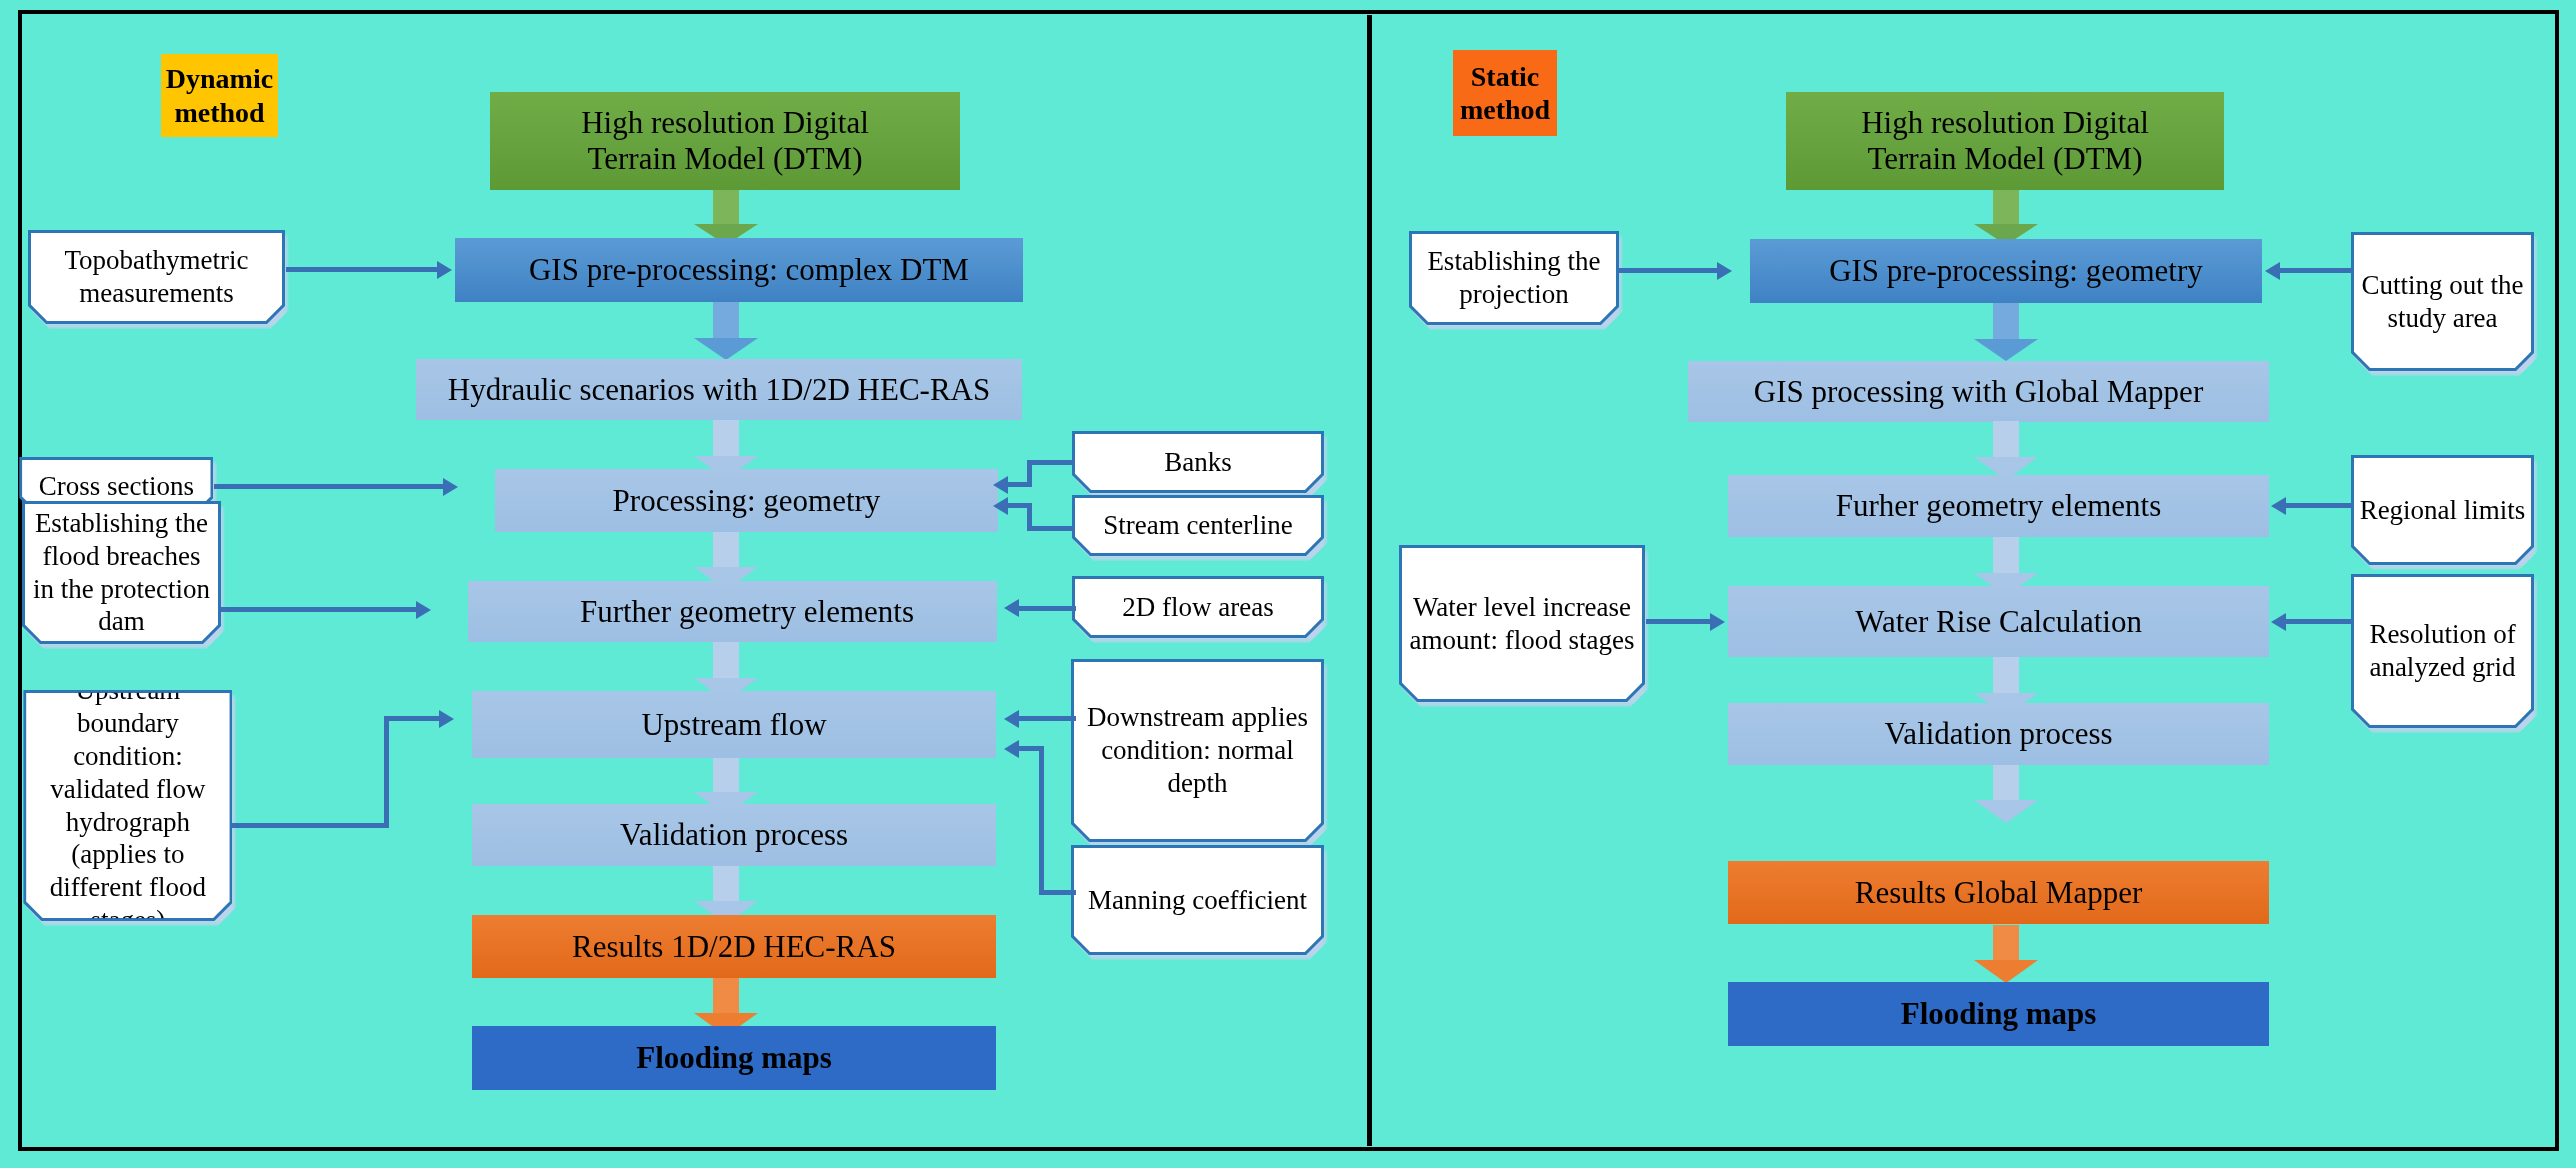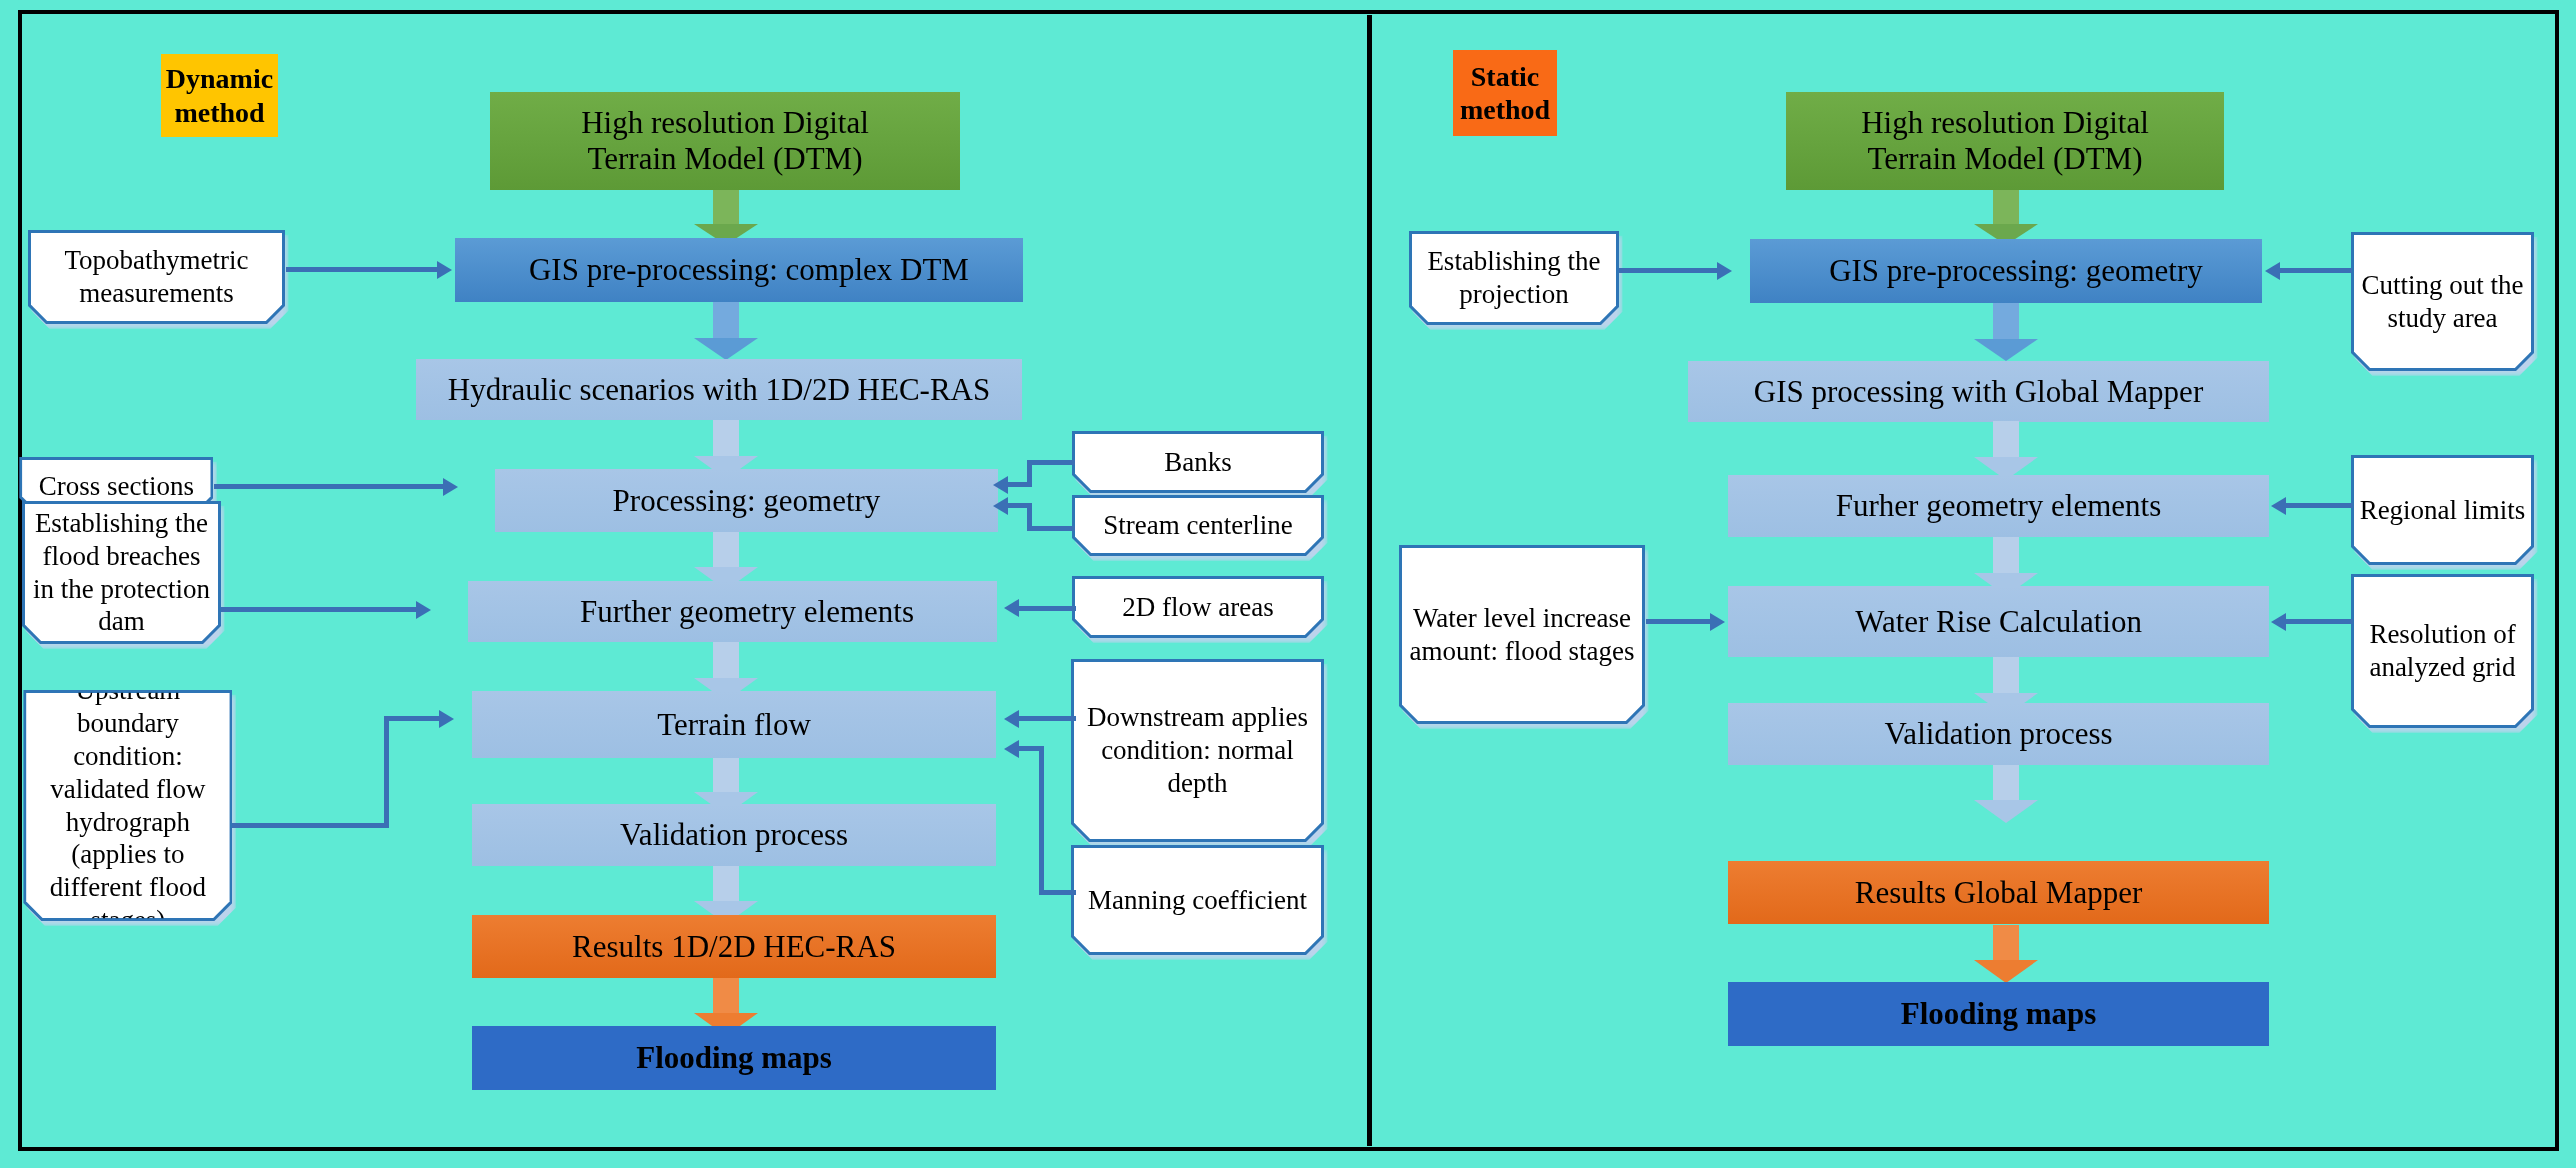--- a/index.html
+++ b/index.html
@@ -182,21 +182,21 @@
 
   <div class="node box-lightblue" style="left:468px;top:581px;width:529px;height:61px;padding-left:33px;">
     <span>Further geometry elements</span>
   </div>
   <div class="varrow" style="left:694px;top:642px;width:63px;height:59px;">
     <div class="stem" style="width:26px;height:37px;background:#b7cfea;"></div>
     <div class="head" style="border-left-width:32px;border-right-width:32px;border-top-width:23.4px;border-top-color:#a8c6e7;"></div>
   </div>
 
   <div class="node box-lightblue" style="left:472px;top:691px;width:524px;height:67px;">
-    <span>Terrain flow</span>
+    <span>Upstream flow</span>
   </div>
   <div class="varrow" style="left:694px;top:758px;width:63px;height:57px;">
     <div class="stem" style="width:26px;height:34px;background:#b7cfea;"></div>
     <div class="head" style="border-left-width:32px;border-right-width:32px;border-top-width:23.4px;border-top-color:#a8c6e7;"></div>
   </div>
 
   <div class="node box-lightblue" style="left:472px;top:804px;width:524px;height:62px;">
     <span>Validation process</span>
   </div>
   <div class="varrow" style="left:694px;top:866px;width:63px;height:58px;">
@@ -369,21 +369,21 @@
   </div>
 
   <div class="callout" style="left:1409px;top:231px;width:210px;height:94px;">
     <div class="shadow"></div>
       <div class="fill"></div>
     <div class="inner">Establishing the projection</div>
   </div>
   <div class="line" style="left:1619px;top:268px;width:100px;height:4.8px;"></div>
   <div class="ahead right" style="left:1717px;top:262px;"></div>
 
-  <div class="callout" style="left:1399px;top:545px;width:246px;height:179px;">
+  <div class="callout" style="left:1399px;top:545px;width:246px;height:157px;">
     <div class="shadow"></div>
       <div class="fill"></div>
     <div class="inner">Water level increase amount: flood stages</div>
   </div>
   <div class="line" style="left:1646px;top:619px;width:66px;height:4.8px;"></div>
   <div class="ahead right" style="left:1710px;top:613px;"></div>
 
   <div class="callout" style="left:2351px;top:232px;width:183px;height:139px;">
     <div class="shadow"></div>
       <div class="fill"></div>

